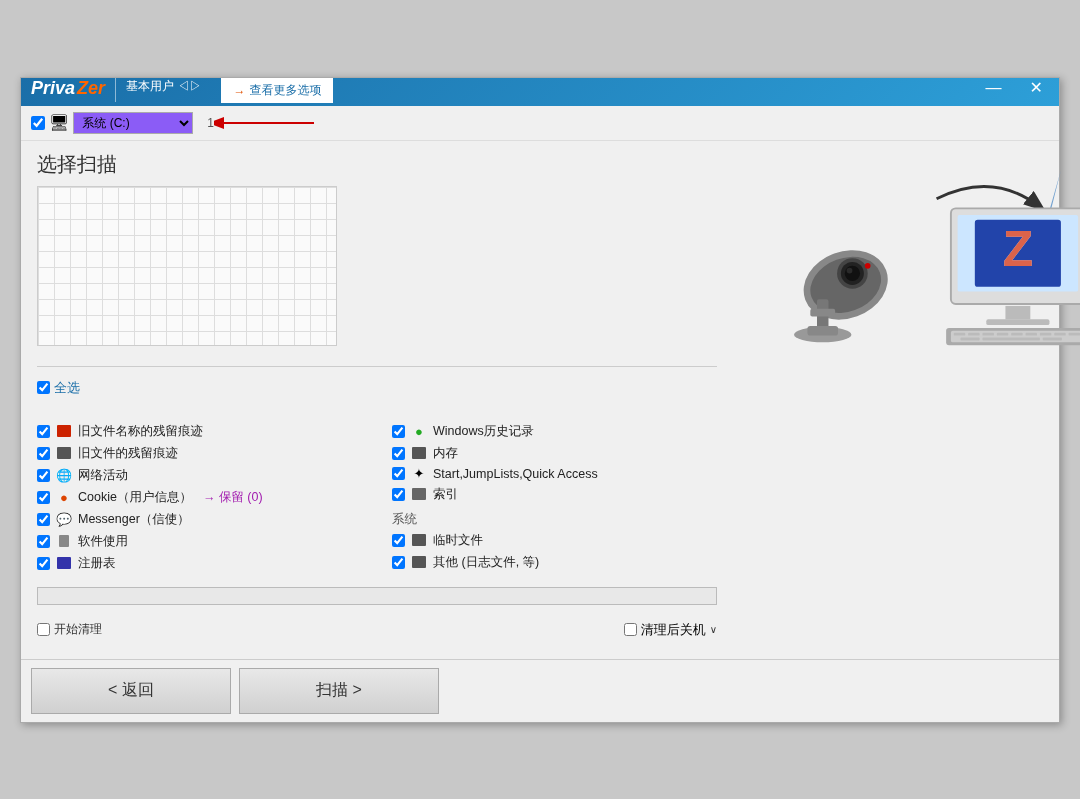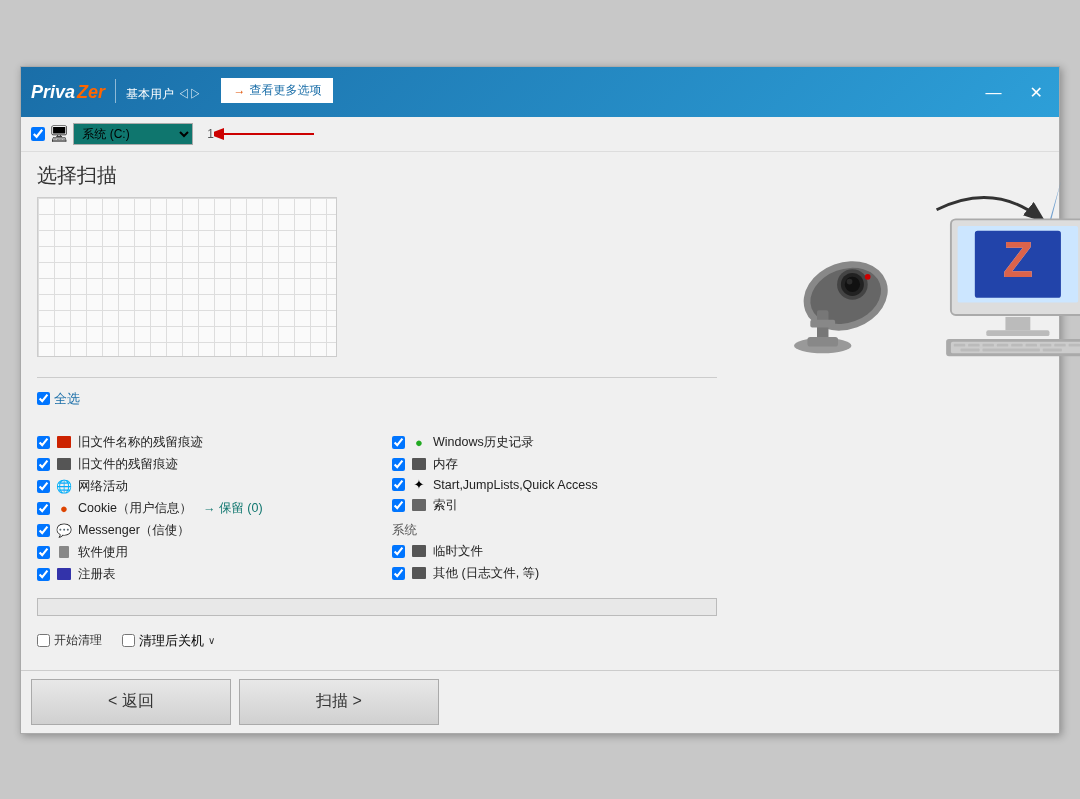--- a/index.html
+++ b/index.html
@@ -16,23 +16,23 @@
       width: 1040px;
       background: #f0f0f0;
       border: 1px solid #aaa;
       box-shadow: 2px 2px 8px rgba(0,0,0,0.3);
       display: flex;
       flex-direction: column;
     }
     .title-bar {
       background: linear-gradient(135deg, #1a6ea8 0%, #2d9fd8 100%);
       display: flex;
-      align-items: flex-end;
-      padding: 14px 10px;
-      height: 50px;
+      align-items: flex-start;
+      padding: 0 10px;
+      height: 28px;
       user-select: none;
     }
     .title-brand {
       display: flex;
       align-items: center;
       gap: 2px;
     }
     .brand-priva {
       color: white;
       font-weight: bold;
@@ -103,21 +103,21 @@
       height: 14px;
       cursor: pointer;
     }
     .drive-icon {
       font-size: 16px;
     }
     .drive-select {
       padding: 2px 4px;
       font-size: 12px;
       border: 1px solid #aaa;
-      background: #0f766e;
+      background: #8b5cf6;
       width: 120px;
       font-family: inherit;
       cursor: pointer;
     }
     .step-number {
       color: #555;
       font-size: 12px;
       margin-left: 6px;
     }
     .content-area {
@@ -201,21 +201,21 @@
       align-items: center;
       justify-content: center;
       flex-shrink: 0;
       font-size: 12px;
     }
     .option-label {
       font-size: 12.5px;
       color: #222;
     }
     .option-link {
-      color: #0f766e;
+      color: #a21caf;
       text-decoration: none;
       font-size: 12.5px;
       cursor: pointer;
     }
     .section-title {
       font-size: 12.5px;
       color: #555;
       margin-bottom: 4px;
       margin-top: 4px;
     }
@@ -233,20 +233,21 @@
       width: 680px;
       height: 18px;
       background: #e8e8e8;
       border: 1px solid #bbb;
     }
     .bottom-options {
       display: flex;
       gap: 20px;
       margin: 6px 0;
       padding: 4px 0;
+      justify-content: space-between;
     }
     .bottom-option {
       display: flex;
       align-items: center;
       gap: 4px;
       font-size: 12px;
       color: #333;
     }
     .bottom-option input[type="checkbox"] {
       cursor: pointer;

